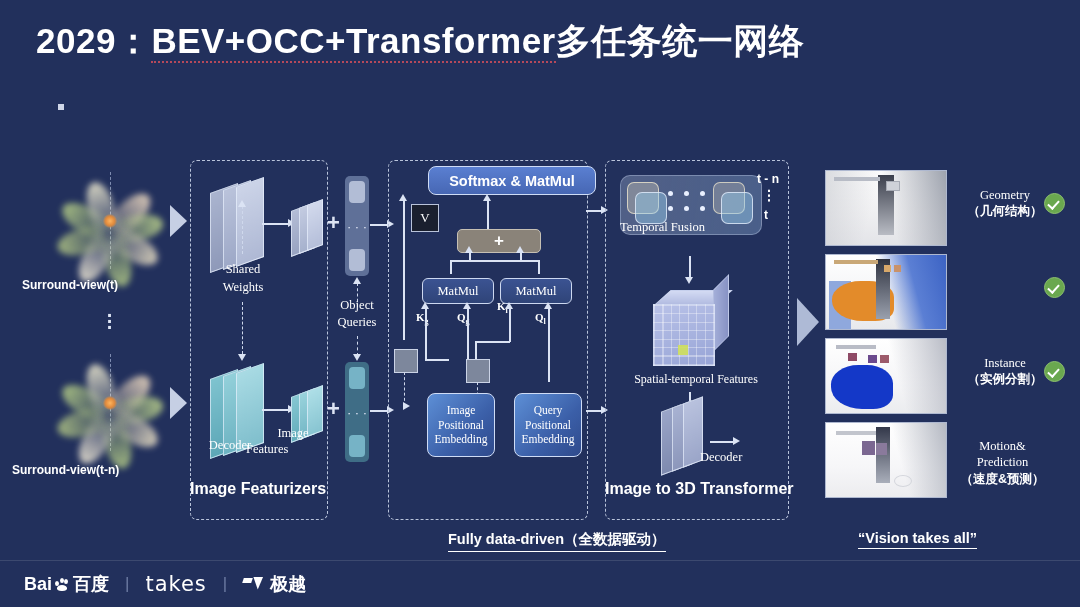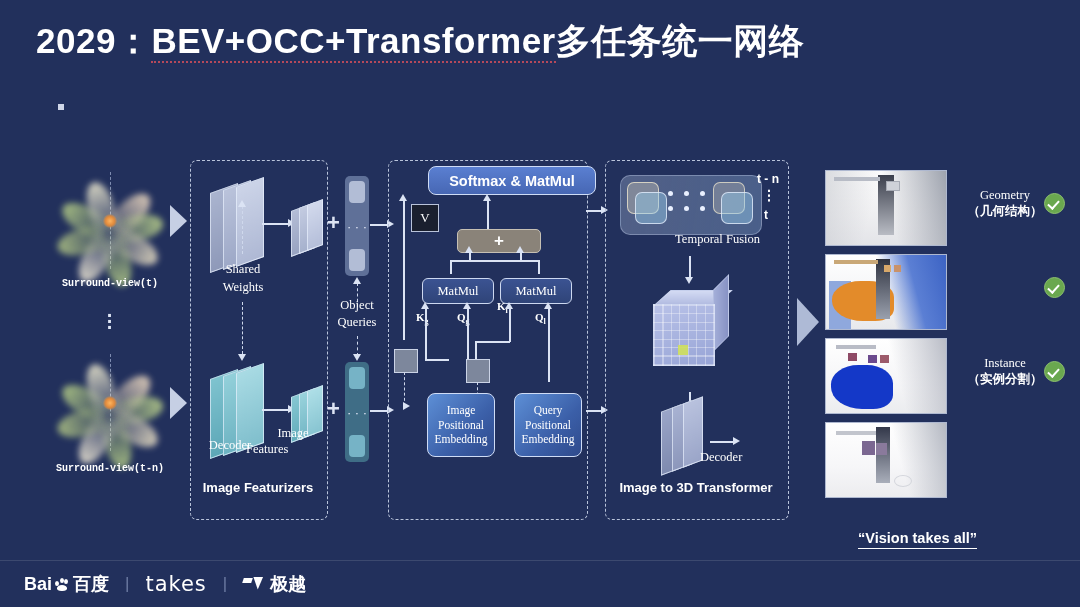--- a/index.html
+++ b/index.html
@@ -33,21 +33,21 @@
     font-size:17px;font-weight:bold;line-height:1.45;color:#ffffff;
   }
 
   
   .diagram{position:absolute;left:0;top:150px;width:1080px;height:400px;}
 
   .dashbox{
     position:absolute;border:1.5px dashed #b9c3da;border-radius:7px;
   }
   .sec-label{
-    position:absolute;font-size:13px;font-weight:bold;color:#fff;
+    position:absolute;font-size:16px;font-weight:bold;color:#fff;
     text-align:center;white-space:nowrap;
   }
 
   
   .sv{
     position:absolute;width:110px;height:105px;
   }
   .sv .ray{
     position:absolute;left:50%;top:50%;width:54px;height:26px;
     transform-origin:0% 50%;
@@ -58,22 +58,22 @@
   .sv .core{
     position:absolute;left:50%;top:50%;width:14px;height:14px;
     margin:-7px 0 0 -7px;border-radius:50%;
     background:radial-gradient(circle,#ffb45e 0%,#e08a3c 45%,rgba(40,60,110,0) 75%);
   }
   .sv .axis{
     position:absolute;left:50%;top:4%;width:0;height:92%;
     border-left:1px dashed rgba(200,215,245,.55);
   }
   .sv-cap{
-    position:absolute;font-size:10px;font-weight:bold;color:#fff;
-    text-align:center;white-space:nowrap;font-family:Liberation Mono, monospace;
+    position:absolute;font-size:12px;font-weight:bold;color:#fff;
+    white-space:nowrap;
   }
   .vdots{
     position:absolute;color:#dfe6f5;font-size:20px;font-weight:bold;
     letter-spacing:0;line-height:6px;text-align:center;
   }
 
   
   .chev{
     position:absolute;width:0;height:0;
     border-top:16px solid transparent;border-bottom:16px solid transparent;
@@ -445,32 +445,33 @@
       <div class="dot" style="left:47px;top:15px;"></div>
       <div class="dot" style="left:63px;top:15px;"></div>
       <div class="dot" style="left:79px;top:15px;"></div>
       <div class="dot" style="left:47px;top:30px;"></div>
       <div class="dot" style="left:63px;top:30px;"></div>
       <div class="dot" style="left:79px;top:30px;"></div>
     </div>
     <div class="tlabel" style="left:757px;top:22px;">t - n</div>
     <div class="tlabel" style="left:762px;top:37px;font-size:14px;">⋮</div>
     <div class="tlabel" style="left:764px;top:58px;">t</div>
-    <div class="cap" style="left:620px;top:82px;width:140px;text-align:right;">Temporal Fusion</div>
+    <div class="cap" style="left:620px;top:70px;width:140px;text-align:left;">Temporal Fusion</div>
 
     <div class="arr v" style="left:689px;top:106px;height:22px;"></div>
     <div class="arrhead d" style="left:685px;top:127px;"></div>
 
     <div class="cube" style="left:653px;top:140px;">
       <div class="face top"></div>
       <div class="face side"></div>
       <div class="face front">
           <div class="hot"></div>
         </div>
     </div>
+    <div class="cap" style="left:608px;top:222px;width:176px;text-align:center;font-size:12px;">Spatial-temporal Features</div>
 
     <div class="arr v" style="left:689px;top:242px;height:20px;"></div>
     <div class="arrhead d" style="left:685px;top:261px;"></div>
 
     <div class="stack" style="left:661px;top:250px;">
       <div class="pl" style="left:0;top:8px;width:18px;height:62px;background:linear-gradient(170deg,#9aa5c8,#7d89ae);"></div>
       <div class="pl" style="left:11px;top:4px;width:18px;height:62px;background:linear-gradient(170deg,#a8b2d2,#8b96ba);"></div>
       <div class="pl" style="left:22px;top:0px;width:18px;height:62px;background:linear-gradient(170deg,#b9c2de,#9aa5c8);"></div>
     </div>
     <div class="arr h" style="left:710px;top:291px;width:24px;"></div>
@@ -523,23 +524,29 @@
 
     <div class="outimg" style="left:825px;top:272px;">
       <div class="road" style="background:linear-gradient(180deg,#ffffff 0%,#f6f6f8 60%,#ececef 100%);"></div>
       <div class="road" style="background:linear-gradient(255deg,#b4b8c2 0%,rgba(200,203,210,0) 40%);"></div>
       <div style="position:absolute;left:50px;top:4px;width:14px;height:56px;background:linear-gradient(180deg,#33384a,#a9aeba);"></div>
       <div style="position:absolute;left:10px;top:8px;width:40px;height:4px;background:#c2c5cd;"></div>
       <div style="position:absolute;left:36px;top:18px;width:13px;height:14px;background:#7b6791;"></div>
       <div style="position:absolute;left:50px;top:20px;width:11px;height:12px;background:#8a7a9c;"></div>
       <div style="position:absolute;left:68px;top:52px;width:16px;height:10px;border:1.5px solid #d4d6dc;border-radius:50%;"></div>
     </div>
+    <div class="olabel" style="left:940px;top:288px;width:125px;">
+      <div>Motion&amp;</div>
+      <div>Prediction</div>
+      <div class="cn">（速度&amp;预测）</div>
+    </div>
 
   </div>
 
+  <div class="footcap" style="left:448px;top:530px;">Fully data-driven（全数据驱动）</div>
   <div class="footcap" style="left:858px;top:530px;">“Vision takes all”</div>
 
   <div class="footer">
     <div class="logo-baidu">
       <span>Bai</span>
       <span class="paw">
         <i style="left:1px;top:4px;width:4px;height:5px;"></i>
         <i style="left:5.5px;top:1px;width:4px;height:5px;"></i>
         <i style="left:10px;top:2px;width:4px;height:5px;"></i>
         <i style="left:3px;top:8px;width:10px;height:6px;border-radius:50% 50% 45% 45%;"></i>

